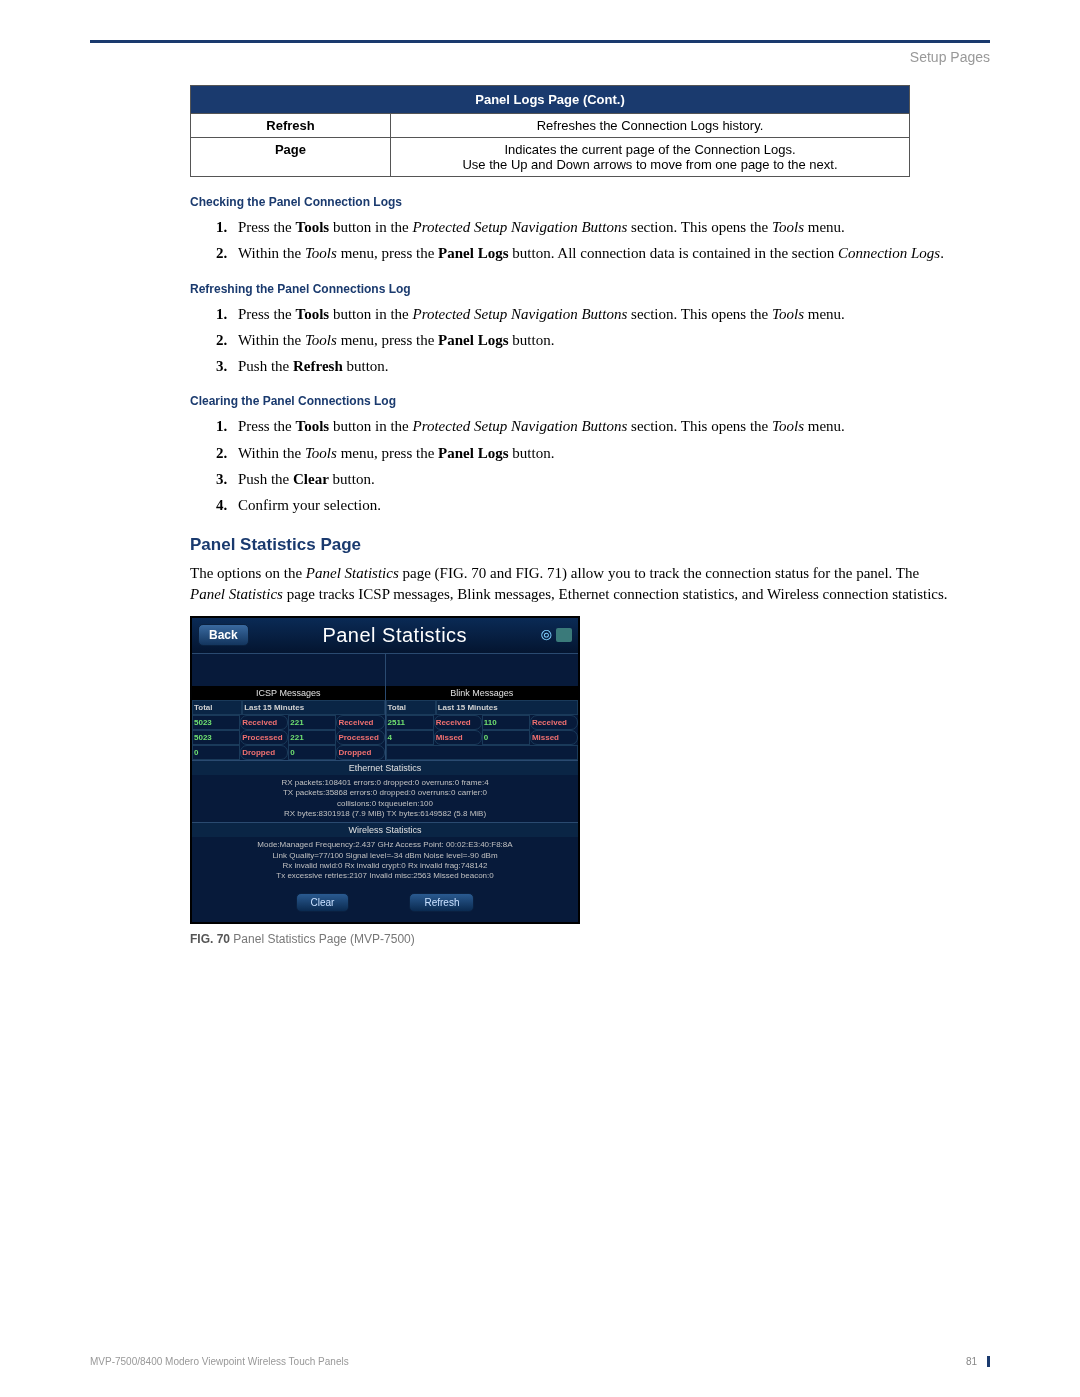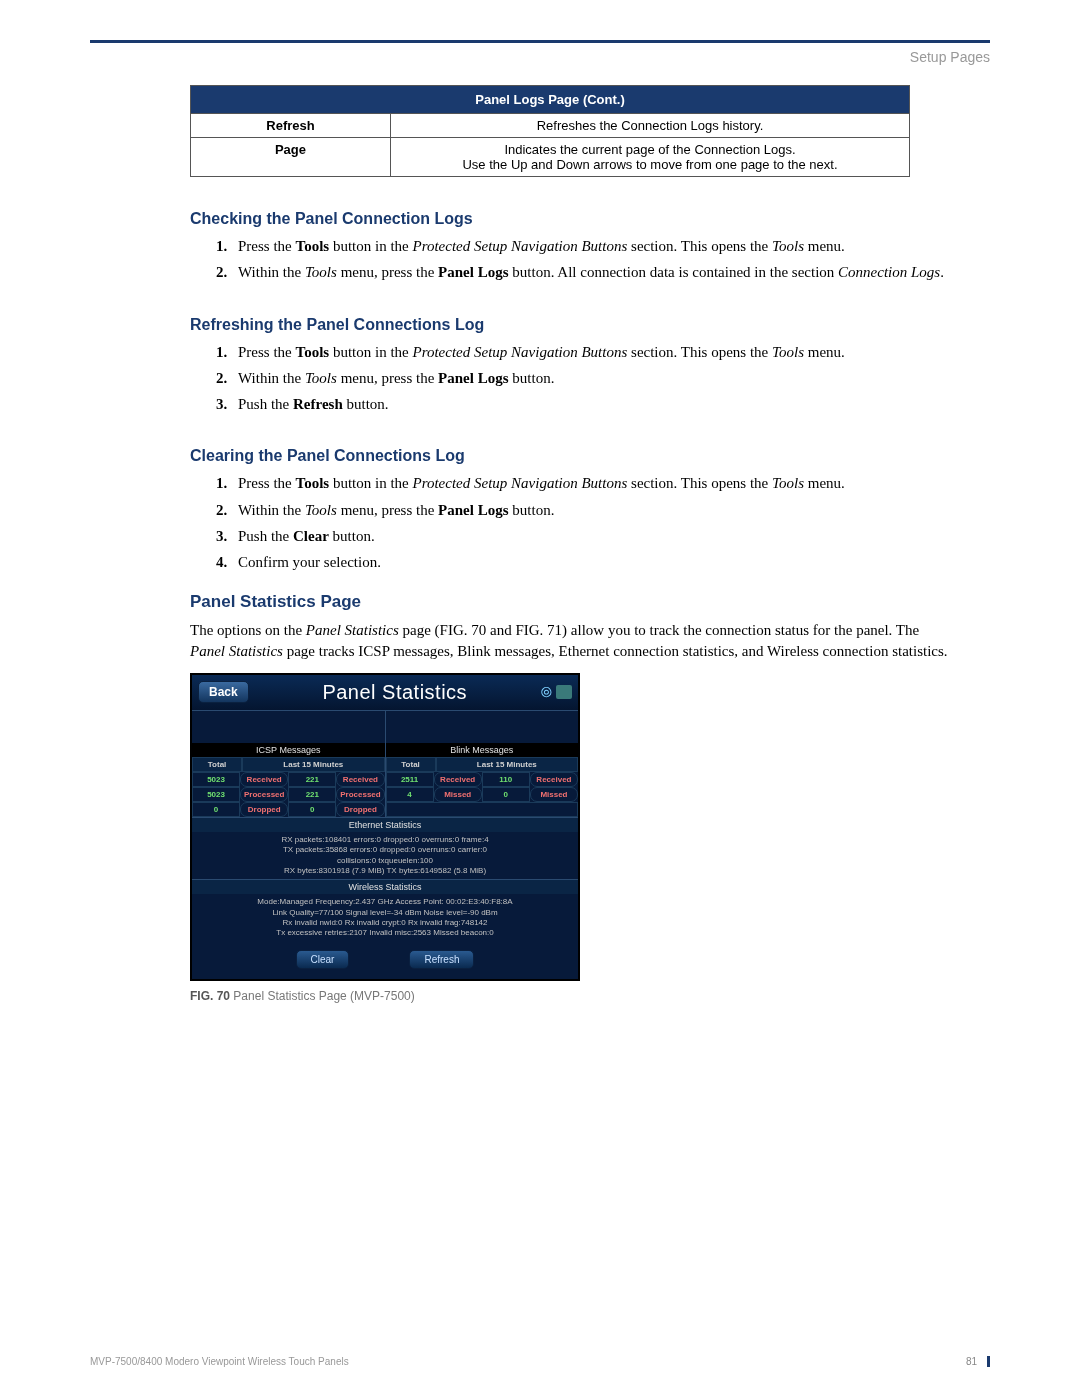--- a/index.html
+++ b/index.html
@@ -47,22 +47,22 @@
     vertical-align: top;
     color: #000;
     background: #fff;
   }
   .plp-cell-left { width: 200px; font-weight: bold; }
   
   .subhead {
     color: #1a3a6e;
     font-family: Arial, Helvetica, sans-serif;
     font-weight: bold;
-    font-size: 16px;
-    margin: 33px 0 8px 100px;
+    font-size: 12px;
+    margin: 18px 0 8px 100px;
   }
   .subhead-lg {
     color: #1a3a6e;
     font-family: Arial, Helvetica, sans-serif;
     font-weight: bold;
     font-size: 17px;
     margin: 20px 0 8px 100px;
   }
   
   .steps {
@@ -149,21 +149,20 @@
     color: #e0e0e0;
     font-size: 9px;
     margin-top: 32px;
   }
   .ps-subrow {
     display: flex;
     font-size: 8px;
   }
   .ps-cell {
     flex: 1;
-    text-align: center;
     padding: 2px 1px;
     border: 0.5px solid #1a3a5a;
     color: #d0d0d0;
   }
   .ps-cell.red { color: #f07070; font-weight: bold; border-radius: 7px; }
   .ps-cell.grn { color: #70e070; font-weight: bold; }
   .ps-cell.hdr { color: #d0d0d0; font-weight: bold; background: #0a2545; }
   .ps-fullhdr {
     text-align: center;
     padding: 2px;

